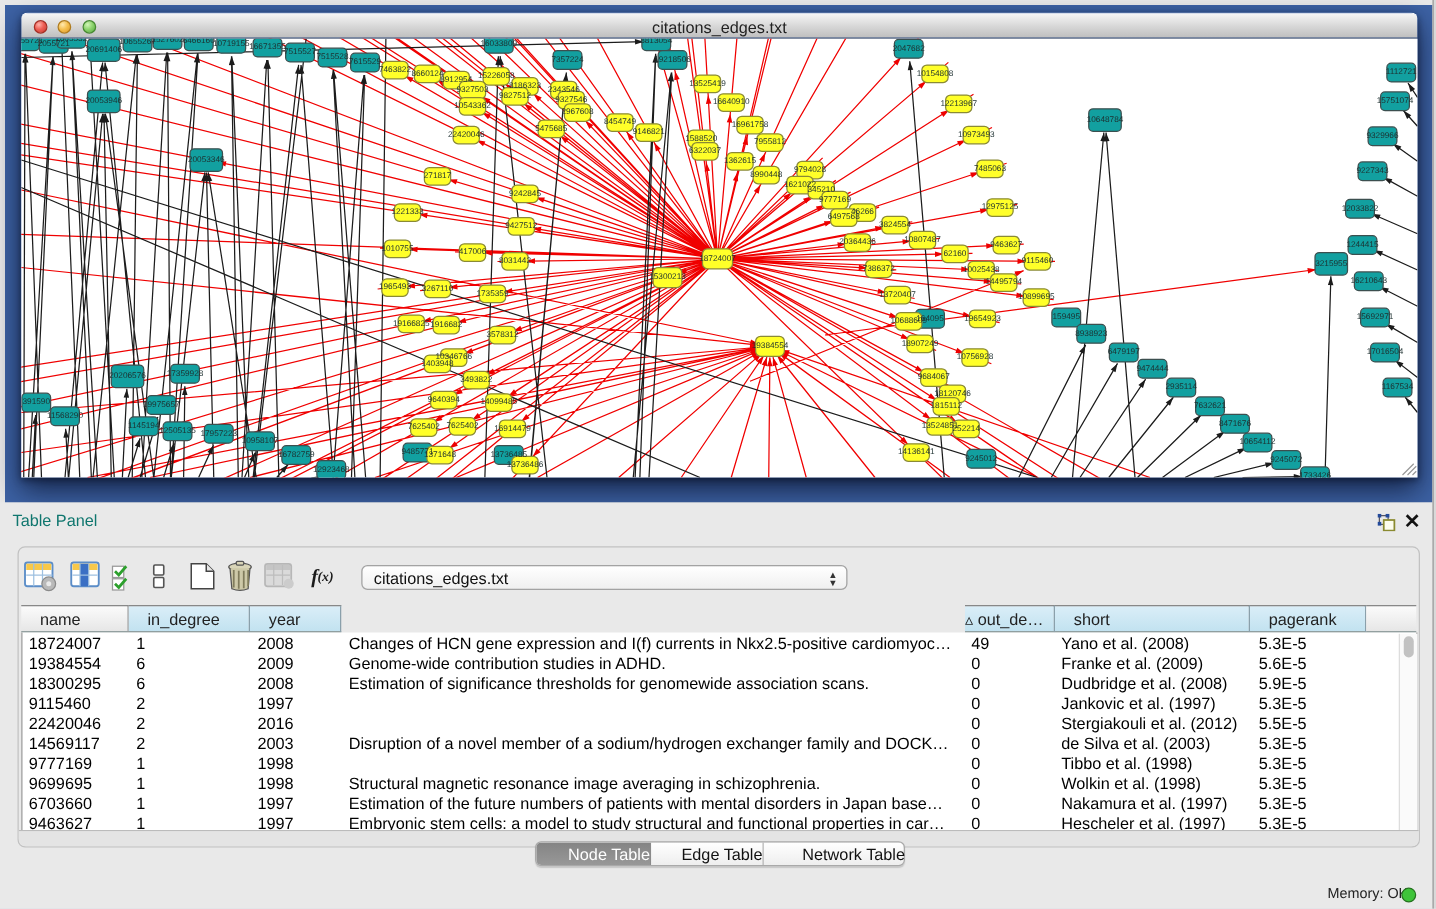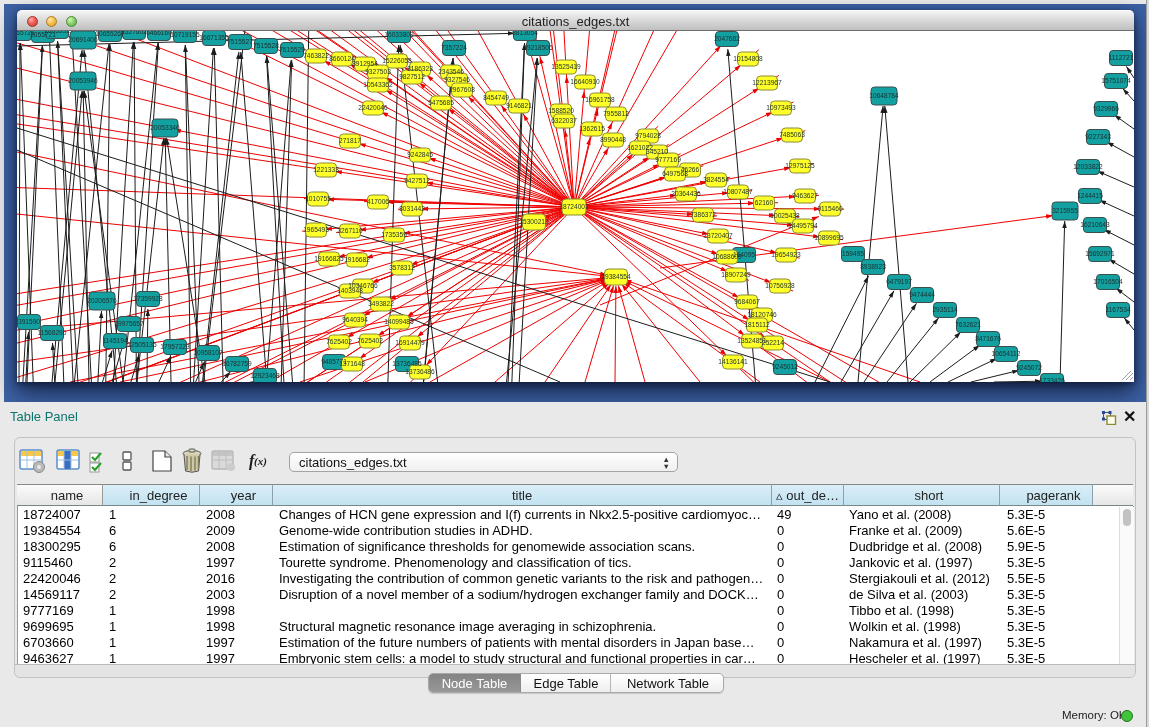--- a/index.html
+++ b/index.html
@@ -17,34 +17,34 @@
 #tpanel{position:absolute;left:0;top:402px;width:1149px;height:325px;background:#e9e9e9}
 #tphead{position:absolute;left:10px;top:409px;font-size:13px;color:#0f766e}
 #float-ic{position:absolute;left:1102px;top:411px;width:15px;height:14px}
 #close-x{position:absolute;left:1123px;top:407px;font-size:16px;font-weight:bold;color:#111}
 #container{position:absolute;left:14px;top:437px;width:1122px;height:241px;background:#e9e9e9;
  border:1px solid #c2c2c2;border-radius:6px}
 #combo{position:absolute;left:289px;top:452px;width:389px;height:20px;background:linear-gradient(#ffffff,#f0f0f0);
  border:1px solid #a3a3a3;border-radius:5px;font-size:13px;color:#111;line-height:19px;padding-left:9px}
 #combo .ar{position:absolute;right:7px;top:2.5px;font-size:7.5px;color:#333;line-height:7.5px;letter-spacing:0}
 #thead{position:absolute;left:17px;top:484px;width:1117px;height:22px;font-size:13px;color:#222}
-#thead .h{position:absolute;top:0;height:22px;line-height:22px;text-align:center;text-indent:15px;white-space:nowrap;overflow:hidden;background:linear-gradient(#daeef8,#c2e2f0);border-right:1px solid #8aa0ab;border-top:1px solid #888;border-bottom:1px solid #788}
+#thead .h{position:absolute;top:0;height:22px;line-height:22px;text-indent:15px;white-space:nowrap;overflow:hidden;background:linear-gradient(#daeef8,#c2e2f0);border-right:1px solid #8aa0ab;border-top:1px solid #888;border-bottom:1px solid #788}
 #thead .h0{background:linear-gradient(#fbfbfb,#e6e6e6);border-right:1px solid #999}
 #tbody{position:absolute;left:17px;top:506px;width:1117px;height:158px;background:#fff;overflow:hidden;
  border-left:1px solid #999;border-right:1px solid #999}
 .tr{position:absolute;left:0;width:1117px;height:16px;font-size:13px;color:#000;line-height:16px;white-space:nowrap}
 .tr span{position:absolute;overflow:hidden}
 .c0{left:5px;width:80px}.c1{left:91px;width:92px}.c2{left:188px;width:70px}
 .c3{left:261px;width:492px}.c4{left:759px;width:68px}.c5{left:831px;width:152px}
 .c6{left:989px;width:100px}
 #vscroll{position:absolute;left:1119px;top:507px;width:15px;height:157px;background:#fafafa;border-left:1px solid #ddd}
 #vthumb{position:absolute;left:1123px;top:509px;width:8px;height:17px;background:#c2c2c2;border-radius:4px}
 #hscroll{position:absolute;left:15px;top:664px;width:1120px;height:13px;background:#e4e4e4;border-top:1px solid #bbb;border-radius:0 0 6px 6px}
 #tabs{position:absolute;left:428px;top:673px;width:296px;height:20px;border:1px solid #a9a9a9;border-radius:5px;
- background:linear-gradient(#ffffff,#eeeeee);box-shadow:0 1px 1px rgba(0,0,0,.15);font-size:13px;line-height:19px;text-align:center;color:#111}
+ background:linear-gradient(#ffffff,#eeeeee);box-shadow:0 1px 1px rgba(0,0,0,.15);font-size:13px;line-height:19px;text-align:right;color:#111}
 #tab1{position:absolute;left:0;top:0;width:92px;height:18px;border-radius:4px 0 0 4px;
  background:linear-gradient(#848484,#989898);color:#fff;border-right:1px solid #8a8a8a}
 #tab2{position:absolute;left:93px;top:0;width:89px;height:18px;border-right:1px solid #b5b5b5}
 #tab3{position:absolute;left:183px;top:0;width:112px;height:32px}
 #mem{position:absolute;left:1062px;top:709px;font-size:11.5px;color:#222}
 #memdot{position:absolute;left:1121px;top:710px;width:12px;height:12px;border-radius:50%;background:#3fc43a;border:1.5px solid #25731f}
 #rightedge{position:absolute;left:1146px;top:0;width:3px;height:727px;background:#d9d9d9;border-left:1px solid #9a9a9a}
 </style></head><body>
 <div id="app">
  <div id="desk"></div>
@@ -382,21 +382,20 @@
         </g>
 <text x="235" y="22" font-family="Liberation Serif, serif" font-size="16" font-style="italic" font-weight="bold" fill="#1a1a1a">f</text>
 <text x="240" y="21" font-family="Liberation Serif, serif" font-size="11" font-style="italic" font-weight="bold" fill="#1a1a1a">(x)</text>
 </g>
     </svg>
   <div id="combo">citations_edges.txt<span class="ar">▲<br>▼</span></div>
   <div id="thead">
    <span class="h h0" style="left:0px;width:86px">name</span>
    <span class="h" style="left:86px;width:97px">in_degree</span>
    <span class="h" style="left:183px;width:73px">year</span>
-   <span class="h" style="left:256px;width:499px;text-indent:0">title</span>
    <span class="h" style="left:755px;width:72px;text-indent:0">▵ out_de…</span>
    <span class="h" style="left:827px;width:156px">short</span>
    <span class="h" style="left:983px;width:93px">pagerank</span>
    <span class="h h0" style="left:1076px;width:40px;border-right:none"></span>
   </div>
   <div id="tbody">
 <div class="tr" style="top:1px">
         <span class="c0">18724007</span>
         <span class="c1">1</span>
         <span class="c2">2008</span>
@@ -420,30 +419,28 @@
         <span class="c2">2008</span>
         <span class="c3">Estimation of significance thresholds for genomewide association scans.</span>
         <span class="c4">0</span>
         <span class="c5">Dudbridge et al. (2008)</span>
         <span class="c6">5.9E-5</span>
       </div>
       <div class="tr" style="top:49px">
         <span class="c0">9115460</span>
         <span class="c1">2</span>
         <span class="c2">1997</span>
-        <span class="c3">Tourette syndrome. Phenomenology and classification of tics.</span>
         <span class="c4">0</span>
         <span class="c5">Jankovic et al. (1997)</span>
         <span class="c6">5.3E-5</span>
       </div>
       <div class="tr" style="top:65px">
         <span class="c0">22420046</span>
         <span class="c1">2</span>
         <span class="c2">2016</span>
-        <span class="c3">Investigating the contribution of common genetic variants to the risk and pathogen…</span>
         <span class="c4">0</span>
         <span class="c5">Stergiakouli et al. (2012)</span>
         <span class="c6">5.5E-5</span>
       </div>
       <div class="tr" style="top:81px">
         <span class="c0">14569117</span>
         <span class="c1">2</span>
         <span class="c2">2003</span>
         <span class="c3">Disruption of a novel member of a sodium/hydrogen exchanger family and DOCK…</span>
         <span class="c4">0</span>

